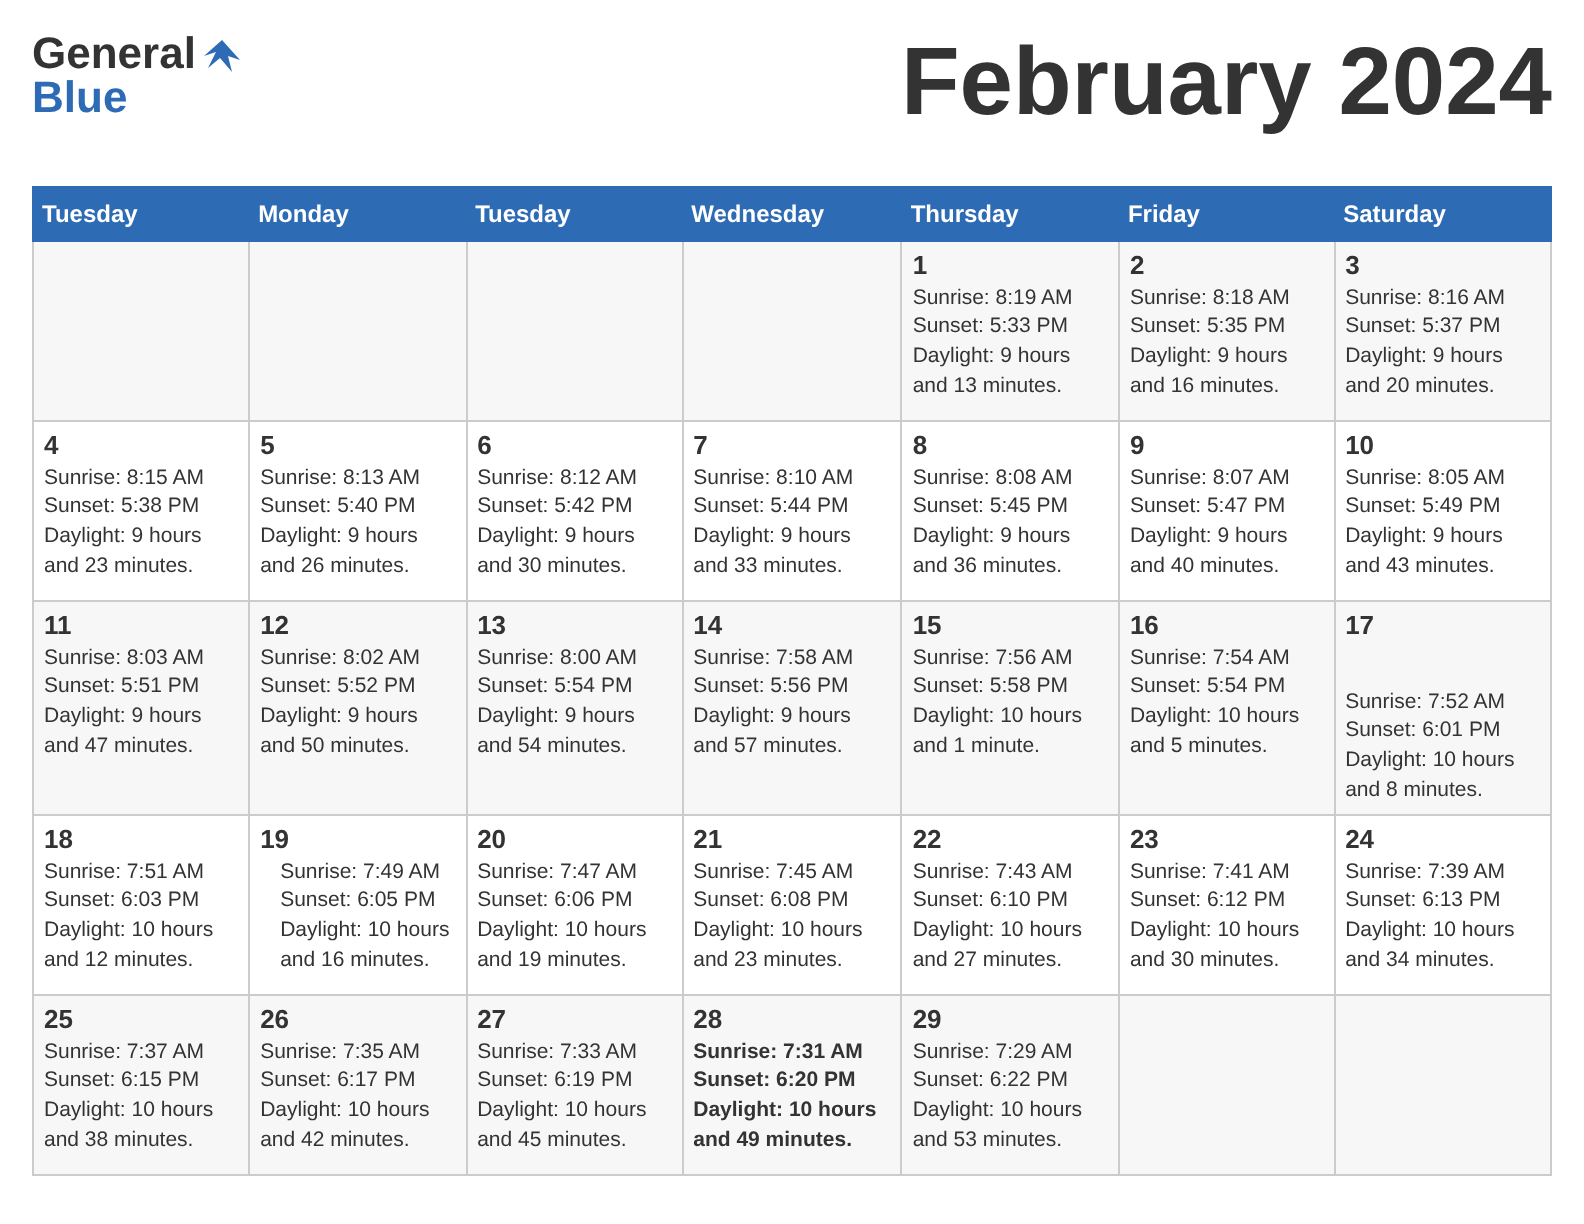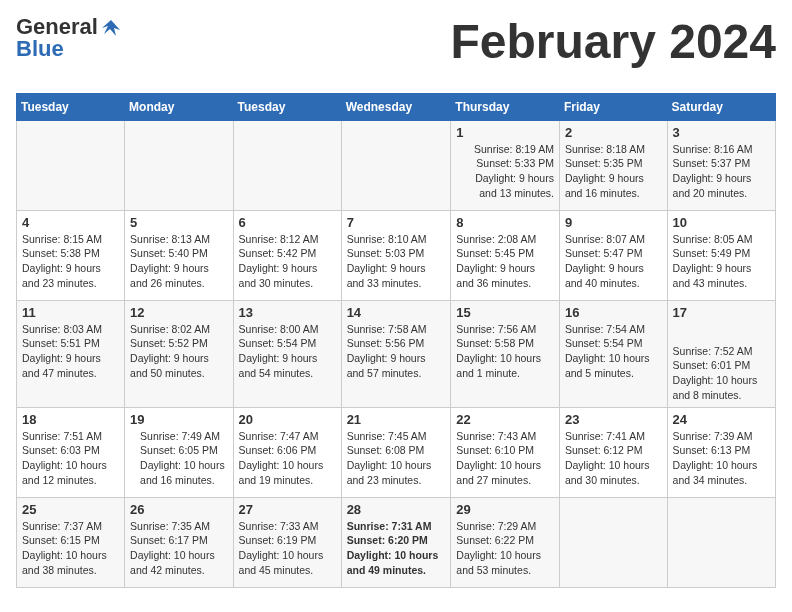--- a/index.html
+++ b/index.html
@@ -124,21 +124,21 @@
       </tr>
   </thead>
   <tbody id="calendar-body">
   <tr>
         <td class="empty-cell"></td>
         <td class="empty-cell"></td>
         <td class="empty-cell"></td>
         <td class="empty-cell"></td>
         <td>
           <span class="day-num">1</span>
-          <div class="day-info" style="white-space: pre-line; text-align: right;">Sunrise: 8:19 AM
+          <div class="day-info" style="white-space: pre-line;">Sunrise: 8:19 AM
 Sunset: 5:33 PM
 Daylight: 9 hours
 and 13 minutes.</div>
         </td>
         <td>
           <span class="day-num">2</span>
           <div class="day-info" style="white-space: pre-line;">Sunrise: 8:18 AM
 Sunset: 5:35 PM
 Daylight: 9 hours
 and 16 minutes.</div>
@@ -169,27 +169,27 @@
         <td>
           <span class="day-num">6</span>
           <div class="day-info" style="white-space: pre-line;">Sunrise: 8:12 AM
 Sunset: 5:42 PM
 Daylight: 9 hours
 and 30 minutes.</div>
         </td>
         <td>
           <span class="day-num">7</span>
           <div class="day-info" style="white-space: pre-line;">Sunrise: 8:10 AM
-Sunset: 5:03 PM
+Sunset: 5:44 PM
 Daylight: 9 hours
 and 33 minutes.</div>
         </td>
         <td>
           <span class="day-num">8</span>
-          <div class="day-info" style="white-space: pre-line;">Sunrise: 2:08 AM
+          <div class="day-info" style="white-space: pre-line;">Sunrise: 8:08 AM
 Sunset: 5:45 PM
 Daylight: 9 hours
 and 36 minutes.</div>
         </td>
         <td>
           <span class="day-num">9</span>
           <div class="day-info" style="white-space: pre-line;">Sunrise: 8:07 AM
 Sunset: 5:47 PM
 Daylight: 9 hours
 and 40 minutes.</div>

